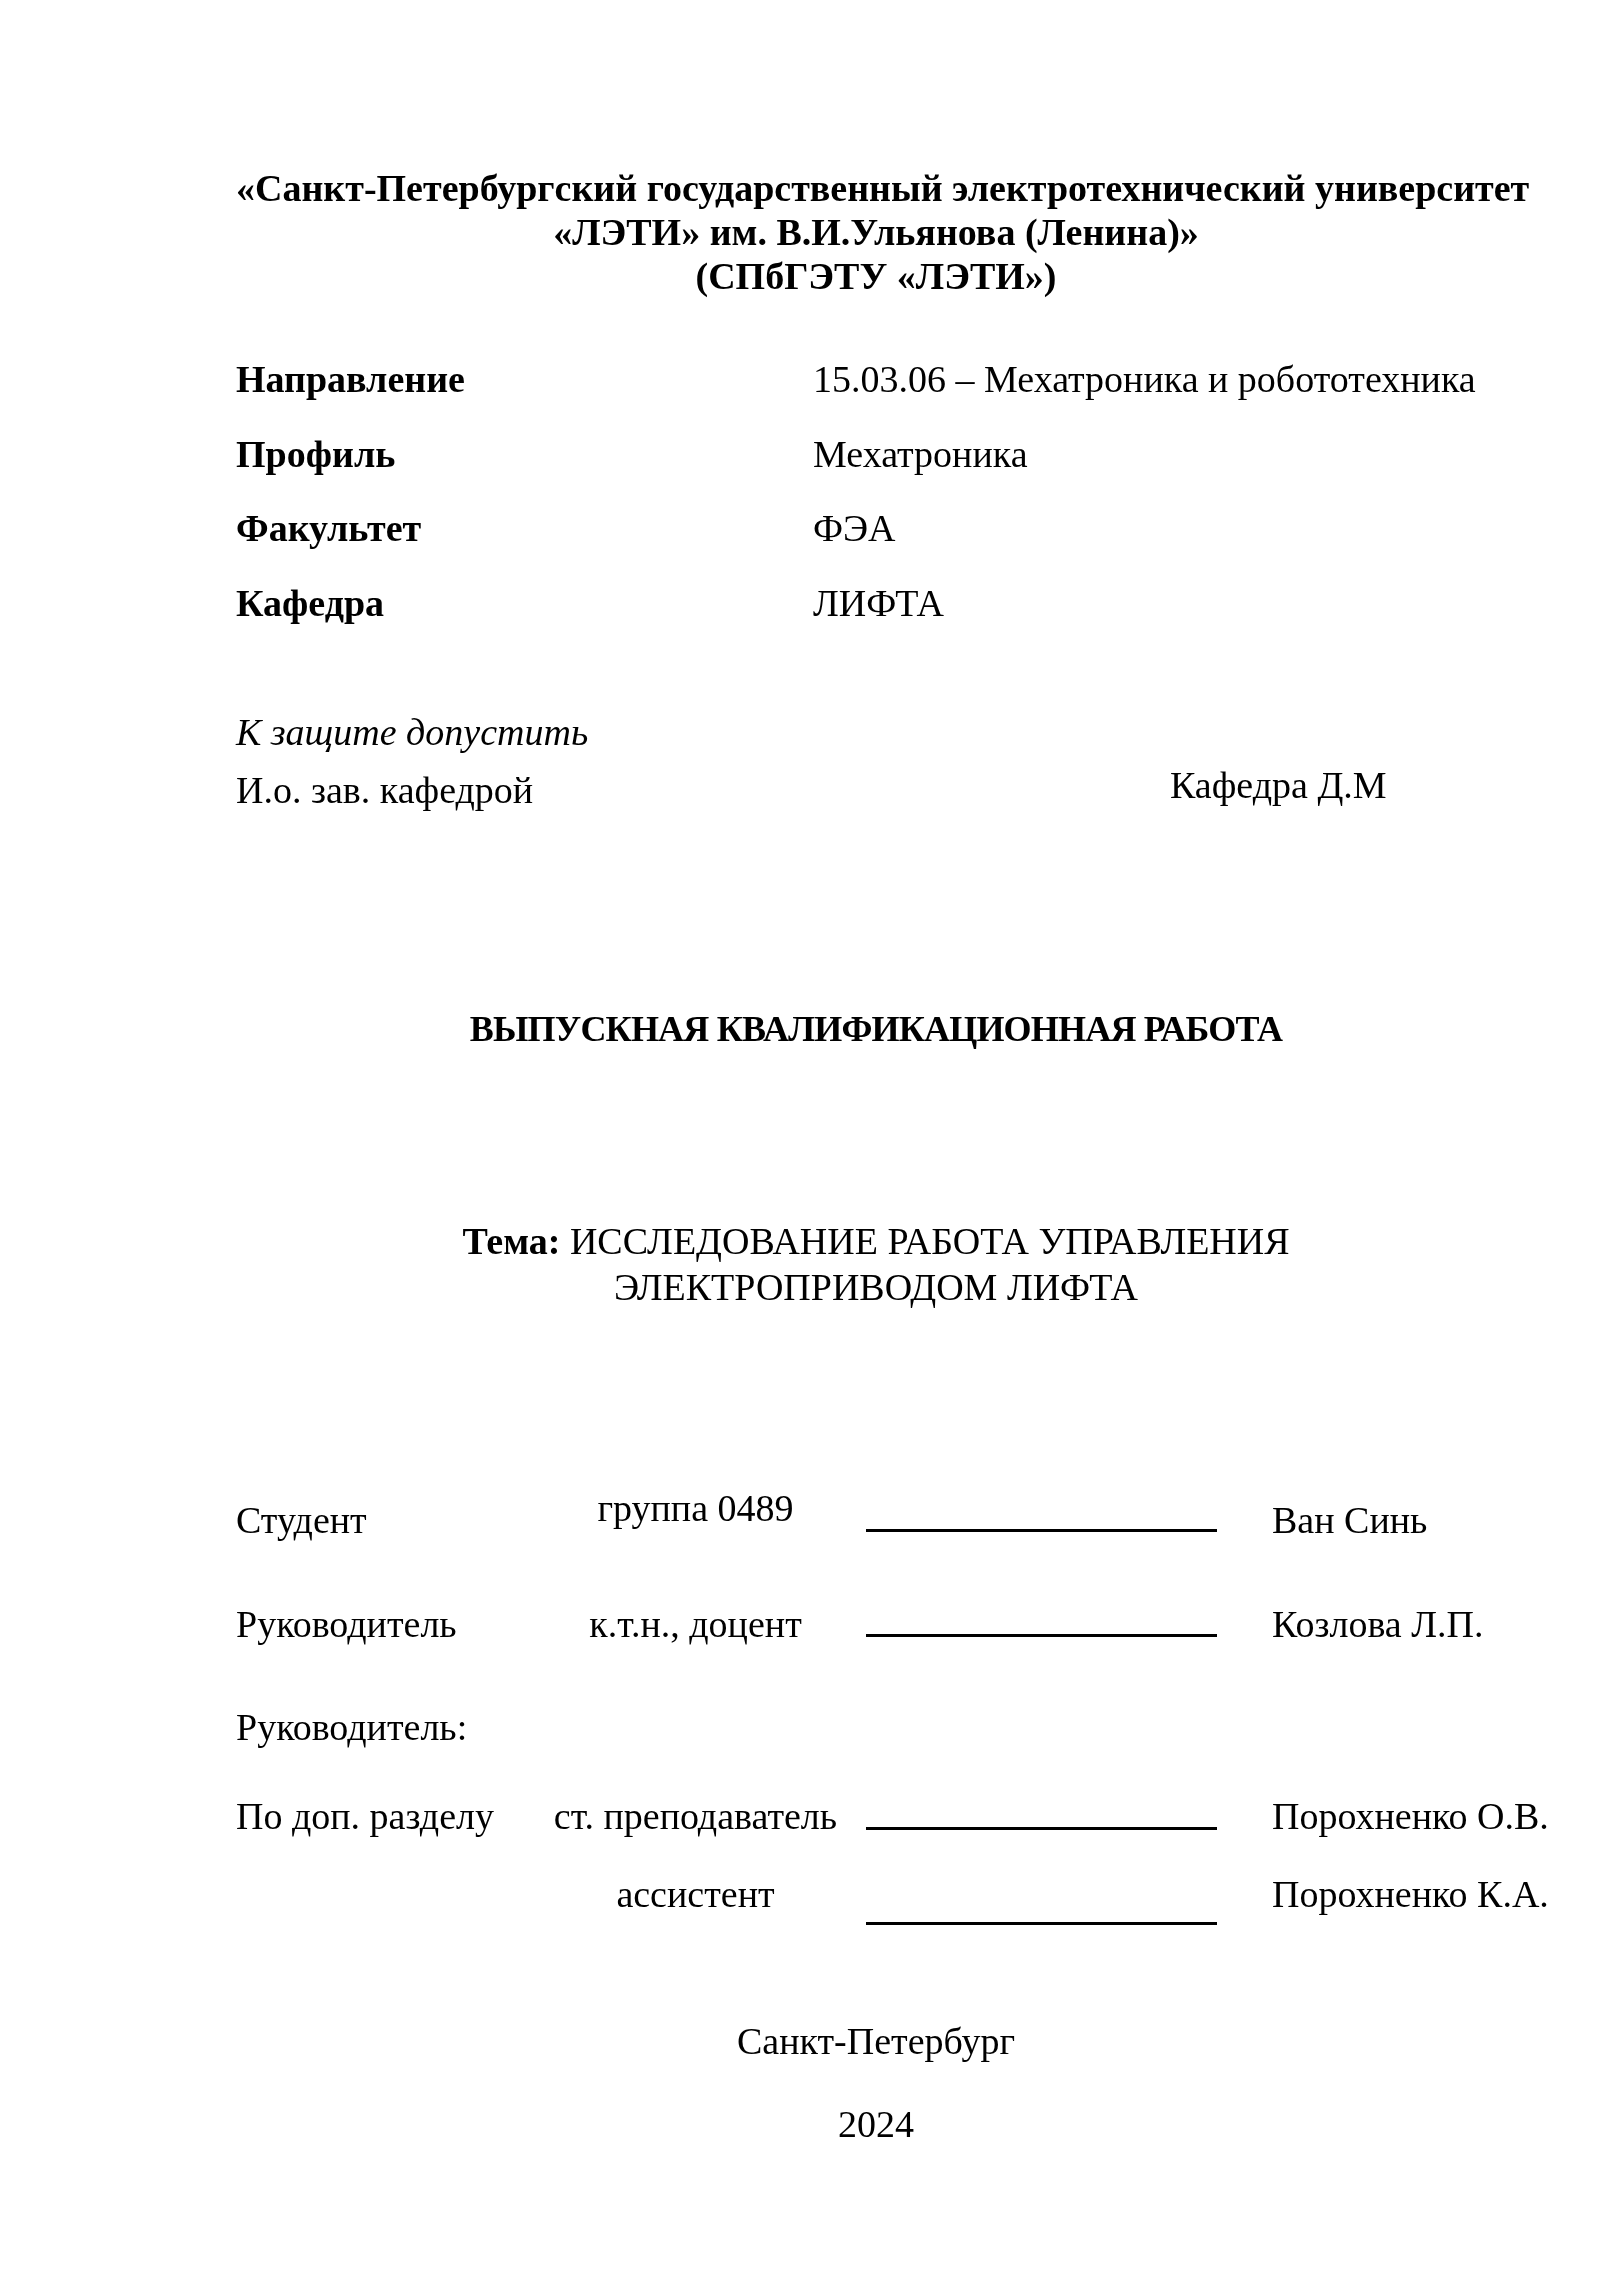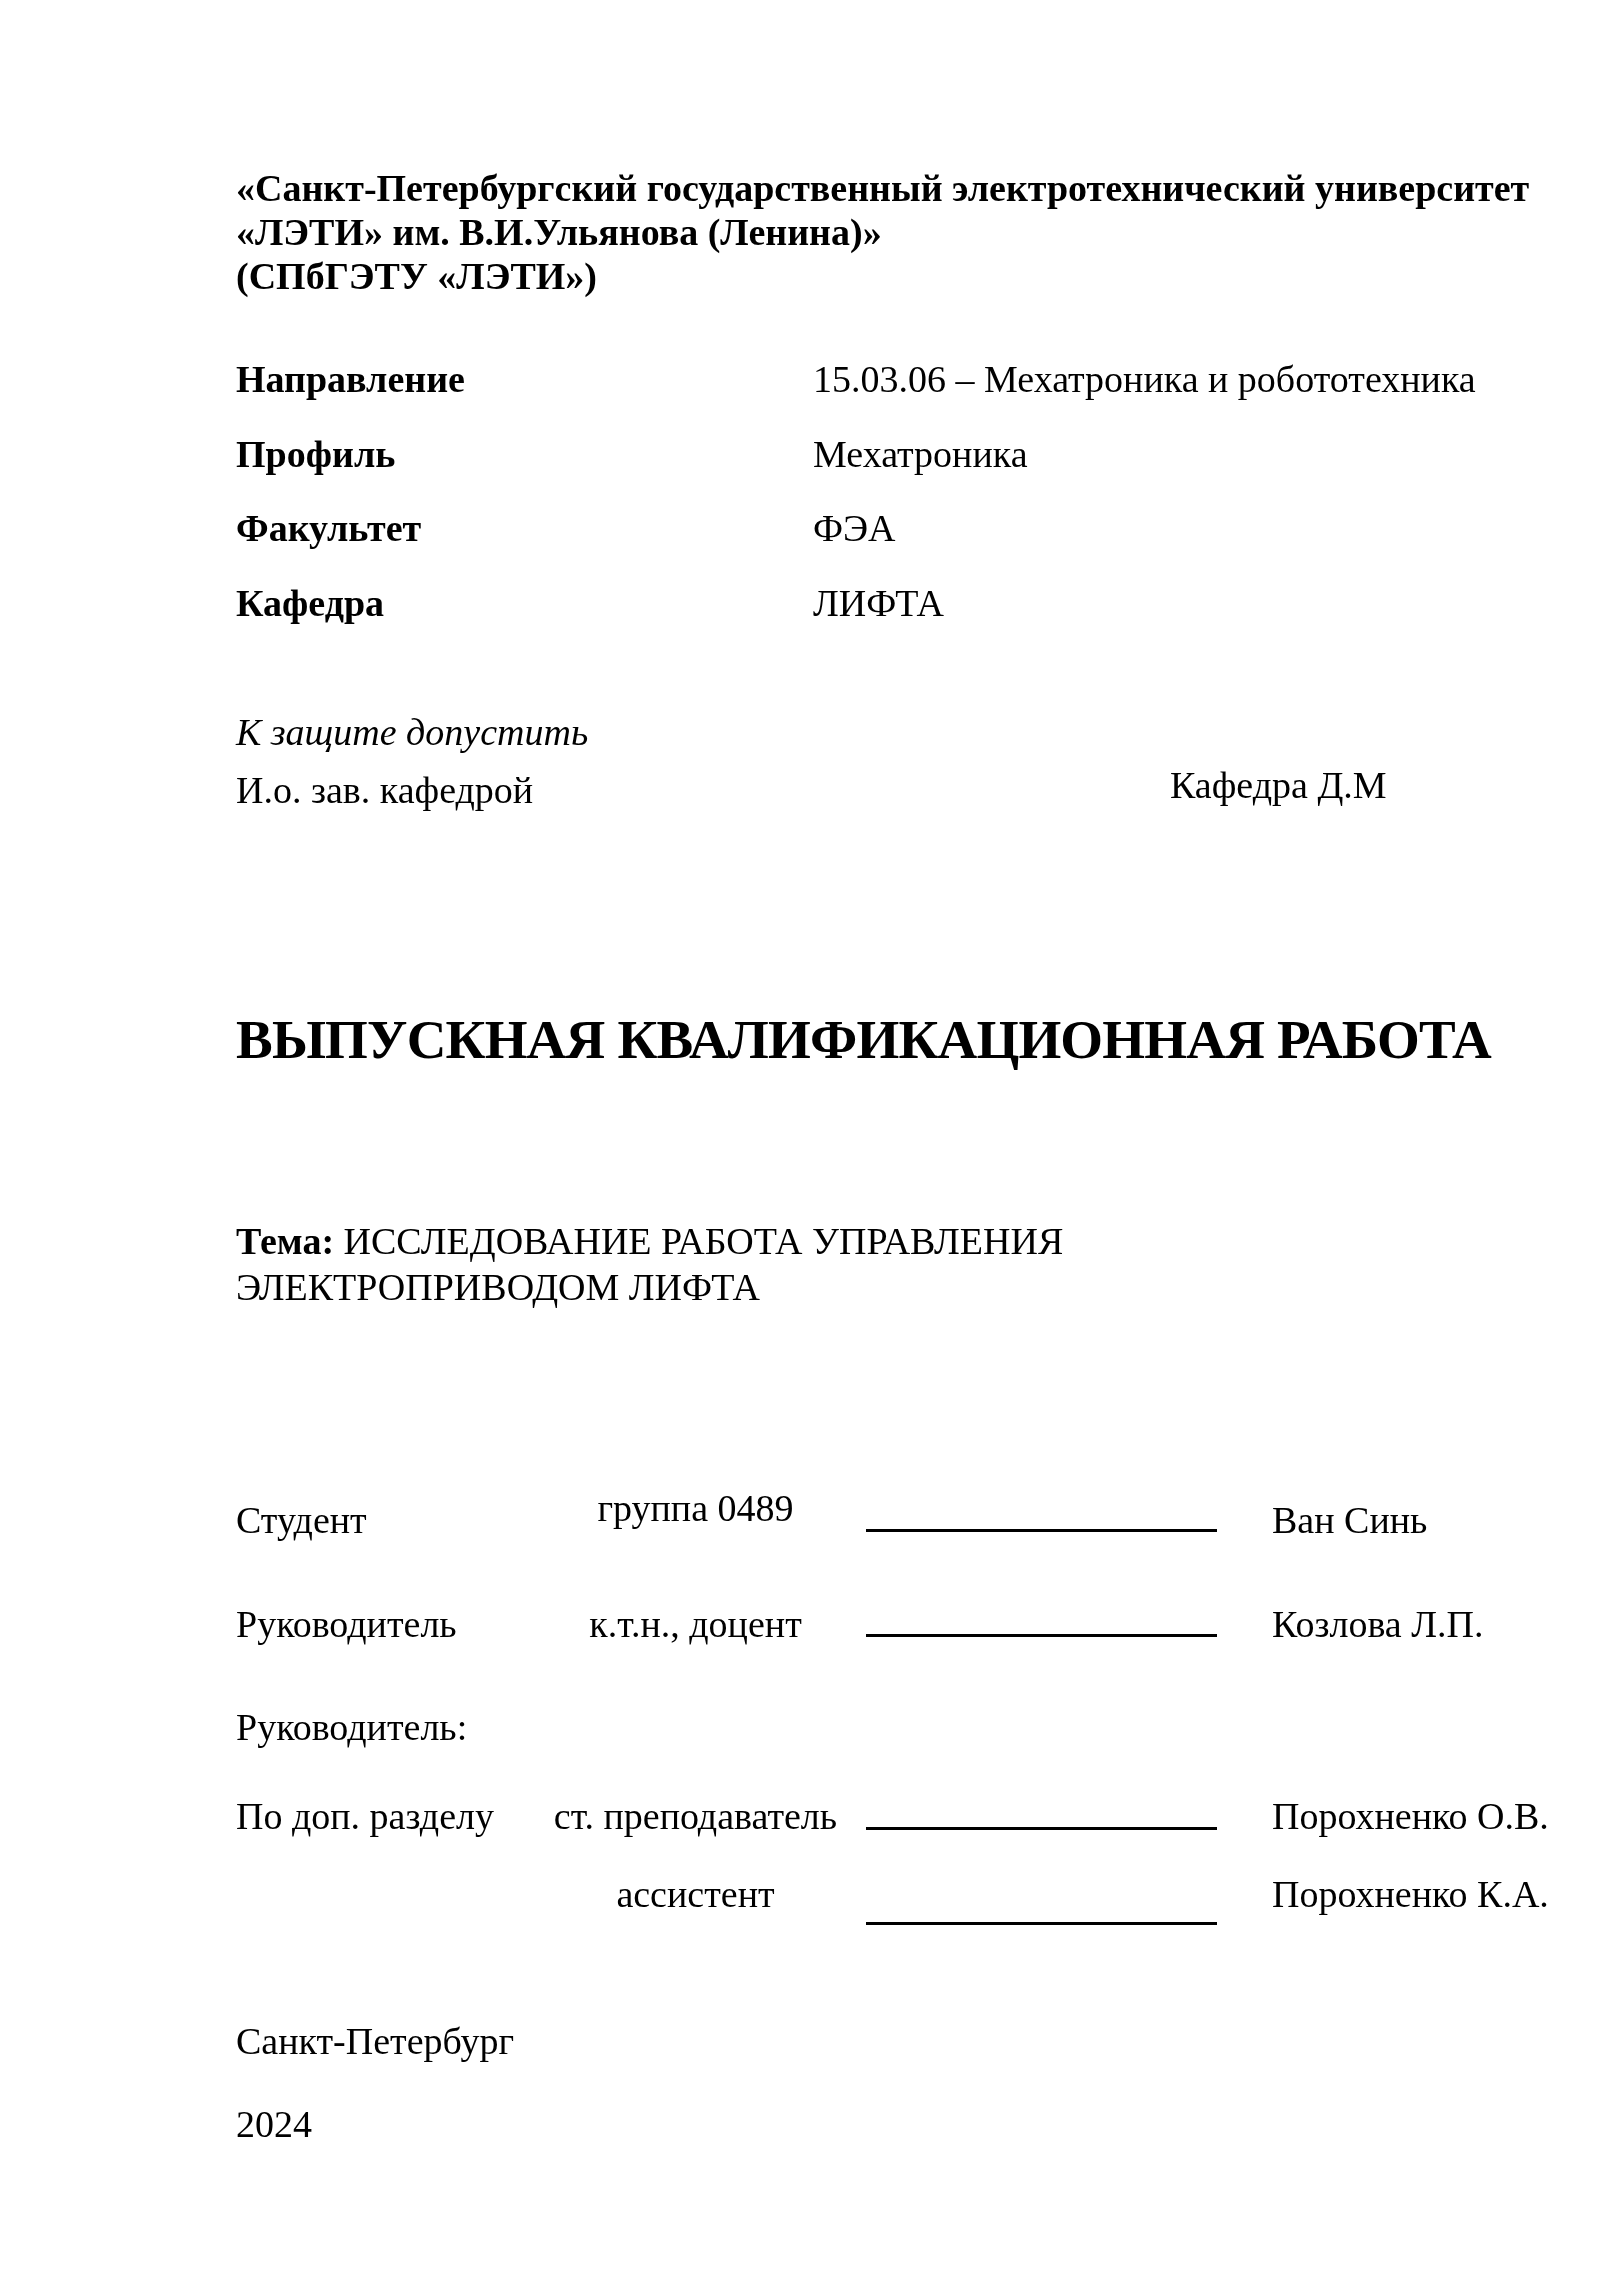--- a/index.html
+++ b/index.html
@@ -14,27 +14,28 @@
     background: #ffffff;
     color: #000000;
     font-family: "Liberation Serif", "DejaVu Serif", serif;
     font-size: 38px;
     overflow: hidden;
   }
   .abs { position: absolute; white-space: nowrap; }
   .centered {
     left: 236px;
     width: 1280px;
+    text-align: center;
   }
   .bold { font-weight: bold; }
   .italic { font-style: italic; }
   .header-line { line-height: 44px; font-weight: bold; }
   .doc-title {
     font-weight: bold;
-    font-size: 55px;
+    font-size: 36px;
     letter-spacing: -0.8px;
   }
   .label-col { left: 236px; font-weight: bold; }
   .value-col { left: 813px; }
   .role-col { left: 236px; text-align: right; }
   .qual-col {
     left: 510px;
     width: 371px;
     text-align: center;
   }

